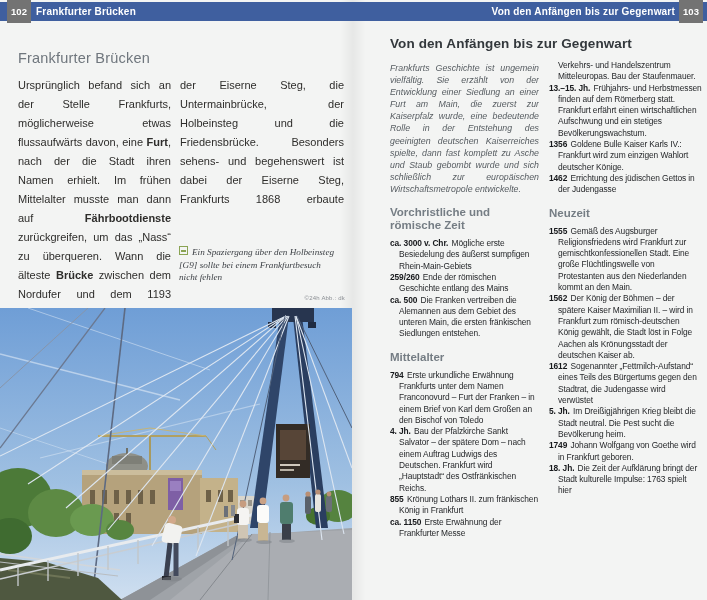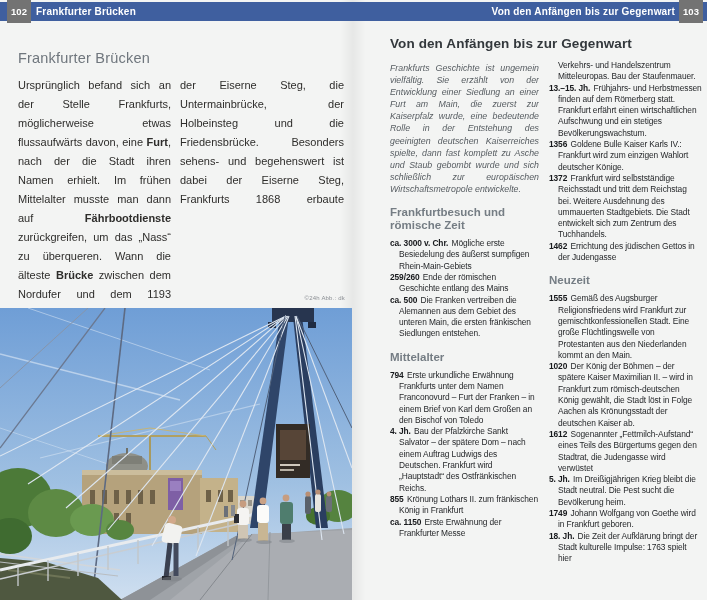--- a/index.html
+++ b/index.html
@@ -63,20 +63,21 @@
   <div class="pg-box" id="pg-box-left">102</div>
   <div class="hdr-title" id="hdr-title-left">Frankfurter Brücken</div>
   <div class="hdr-title" id="hdr-title-right">Von den Anfängen bis zur Gegenwart</div>
   <div class="pg-box" id="pg-box-right">103</div>
 
   <div id="lp-heading">Frankfurter Brücken</div>
 
   <div id="lp-col1" class="serif-col"><span>Ursprünglich befand sich an der Stelle Frankfurts, möglicherweise etwas flussaufwärts davon, eine </span><b>Furt</b><span>, nach der die Stadt ihren Namen erhielt. Im frühen Mittelalter musste man dann auf </span><b>Fährbootdienste</b><span> zurückgreifen, um das „Nass“ zu überqueren. Wann die älteste </span><b>Brücke</b><span> zwischen dem Nordufer und dem 1193 erstmals urkundlich erwähnten Stadtteil Sachsenhausen erbaut wurde, ist jedoch nicht sicher. In einem Schriftstück aus dem Jahr 1222 wird die Vorgängerin der heutigen Alten Brücke zwar erstmals genannt, wahrscheinlich war sie jedoch noch älter. Heute führen </span><b>zahlreiche Verbindungen über den Main</b><span>, im Stadtzentrum sind das von Ost nach West: die Flößerbrücke, die Ignatz-Bubis-Brücke, die Alte Brücke,</span></div>
   <div id="lp-col2" class="serif-col"><span>der Eiserne Steg, die Untermainbrücke, der Holbeinsteg und die Friedensbrücke. Besonders sehens- und begehenswert ist dabei der Eiserne Steg, Frankfurts 1868 erbaute Fußgängerbrücke, über die H. P. Müller – in Anlehnung an Sachsenhausens Ruf als „Hauptstadt des Apfelwein“ – so sinnbildlich dichtete: „endlich gab’s dann aach e Brick, nüchtern hie – un voll zurück!“</span></div>
 
+  <div id="lp-caption"><span class="tip-icon"></span><span>Ein Spaziergang über den Holbeinsteg [G9] sollte bei einem Frankfurtbesuch nicht fehlen</span></div>
 
   <div id="lp-credit">©24h Abb.: dk</div>
 
   <div id="lp-photo">
     <svg width="352" height="292" viewBox="0 0 352 292" xmlns="http://www.w3.org/2000/svg">
       <defs>
         <linearGradient id="sky" x1="0" y1="0" x2="0" y2="1">
           <stop offset="0" stop-color="#6f9ed6"></stop>
           <stop offset="0.6" stop-color="#9fc0e2"></stop>
           <stop offset="1" stop-color="#cfdff0"></stop>
@@ -226,46 +227,45 @@
         <ellipse cx="287" cy="233" rx="8" ry="2"></ellipse>
         <ellipse cx="172" cy="271" rx="10" ry="2.4"></ellipse>
       </g>
     </svg>
   </div>
 
   <div id="rp-heading">Von den Anfängen bis zur Gegenwart</div>
 
   <div id="rp-col1" class="rp-col">
     <p id="rp-intro">Frankfurts Geschichte ist ungemein vielfältig. Sie erzählt von der Entwicklung einer Siedlung an einer Furt am Main, die zuerst zur Kaiserpfalz wurde, eine bedeutende Rolle in der Entstehung des geeinigten deutschen Kaiserreiches spielte, dann fast komplett zu Asche und Staub gebombt wurde und sich schließlich zur europäischen Wirtschaftsmetropole entwickelte.</p>
-    <h3 class="section-h">Frankfurtbesuch und römische Zeit</h3>
+    <h3 class="section-h">Vorchristliche und römische Zeit</h3>
     <div>
         <p class="entry"><b>ca. 3000 v. Chr. </b>Mögliche erste Besiedelung des äußerst sumpfigen Rhein-Main-Gebiets</p>
         <p class="entry"><b>259/260 </b>Ende der römischen Geschichte entlang des Mains</p>
         <p class="entry"><b>ca. 500 </b>Die Franken vertreiben die Alemannen aus dem Gebiet des unteren Main, die ersten fränkischen Siedlungen entstehen.</p>
       </div>
     <h3 class="section-h">Mittelalter</h3>
     <div>
         <p class="entry"><b>794 </b>Erste urkundliche Erwähnung Frankfurts unter dem Namen Franconovurd – Furt der Franken – in einem Brief von Karl dem Großen an den Bischof von Toledo</p>
         <p class="entry"><b>4. Jh. </b>Bau der Pfalzkirche Sankt Salvator – der spätere Dom – nach einem Auftrag Ludwigs des Deutschen. Frankfurt wird „Hauptstadt“ des Ostfränkischen Reichs.</p>
         <p class="entry"><b>855 </b>Krönung Lothars II. zum fränkischen König in Frankfurt</p>
         <p class="entry"><b>ca. 1150 </b>Erste Erwähnung der Frankfurter Messe</p>
       </div>
   </div>
 
   <div id="rp-col2" class="rp-col">
     <p class="entry-cont">Verkehrs- und Handelszentrum Mitteleuropas. Bau der Staufenmauer.</p>
     <div>
         <p class="entry"><b>13.–15. Jh. </b>Frühjahrs- und Herbstmessen finden auf dem Römerberg statt. Frankfurt erfährt einen wirtschaftlichen Aufschwung und ein stetiges Bevölkerungswachstum.</p>
         <p class="entry"><b>1356 </b>Goldene Bulle Kaiser Karls IV.: Frankfurt wird zum einzigen Wahlort deutscher Könige.</p>
-        <p class="entry"><b>1372 </b>Frankfurt wird selbstständige Reichsstadt und tritt dem Reichstag bei. Weitere Ausdehnung des ummauerten Stadtgebiets. Die Stadt entwickelt sich zum Zentrum des Tuchhandels.</p>
         <p class="entry"><b>1462 </b>Errichtung des jüdischen Gettos in der Judengasse</p>
       </div>
     <h3 class="section-h">Neuzeit</h3>
     <div>
         <p class="entry"><b>1555 </b>Gemäß des Augsburger Religionsfriedens wird Frankfurt zur gemischtkonfessionellen Stadt. Eine große Flüchtlingswelle von Protestanten aus den Niederlanden kommt an den Main.</p>
-        <p class="entry"><b>1020 </b>Der König der Böhmen – der spätere Kaiser Maximilian II. – wird in Frankfurt zum römisch-deutschen König gewählt, die Stadt löst in Folge Aachen als Krönungsstadt der deutschen Kaiser ab.</p>
+        <p class="entry"><b>1562 </b>Der König der Böhmen – der spätere Kaiser Maximilian II. – wird in Frankfurt zum römisch-deutschen König gewählt, die Stadt löst in Folge Aachen als Krönungsstadt der deutschen Kaiser ab.</p>
         <p class="entry"><b>1612 </b>Sogenannter „Fettmilch-Aufstand“ eines Teils des Bürgertums gegen den Stadtrat, die Judengasse wird verwüstet</p>
         <p class="entry"><b>5. Jh. </b>Im Dreißigjährigen Krieg bleibt die Stadt neutral. Die Pest sucht die Bevölkerung heim.</p>
         <p class="entry"><b>1749 </b>Johann Wolfgang von Goethe wird in Frankfurt geboren.</p>
         <p class="entry"><b>18. Jh. </b>Die Zeit der Aufklärung bringt der Stadt kulturelle Impulse: 1763 spielt hier</p>
       </div>
   </div>
 </div>
 
 </body></html>

